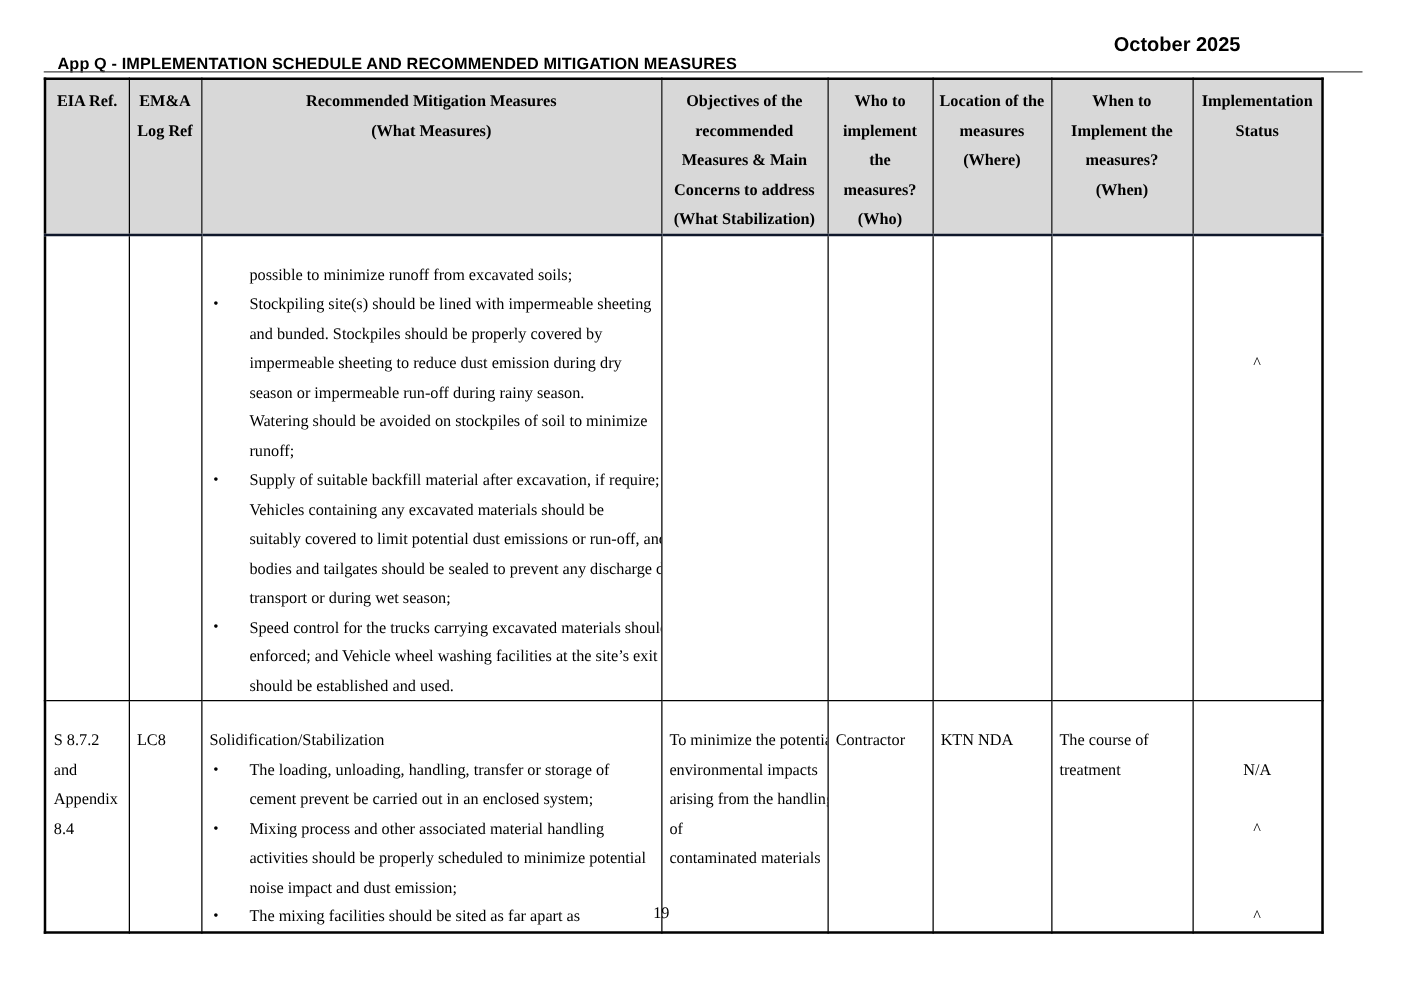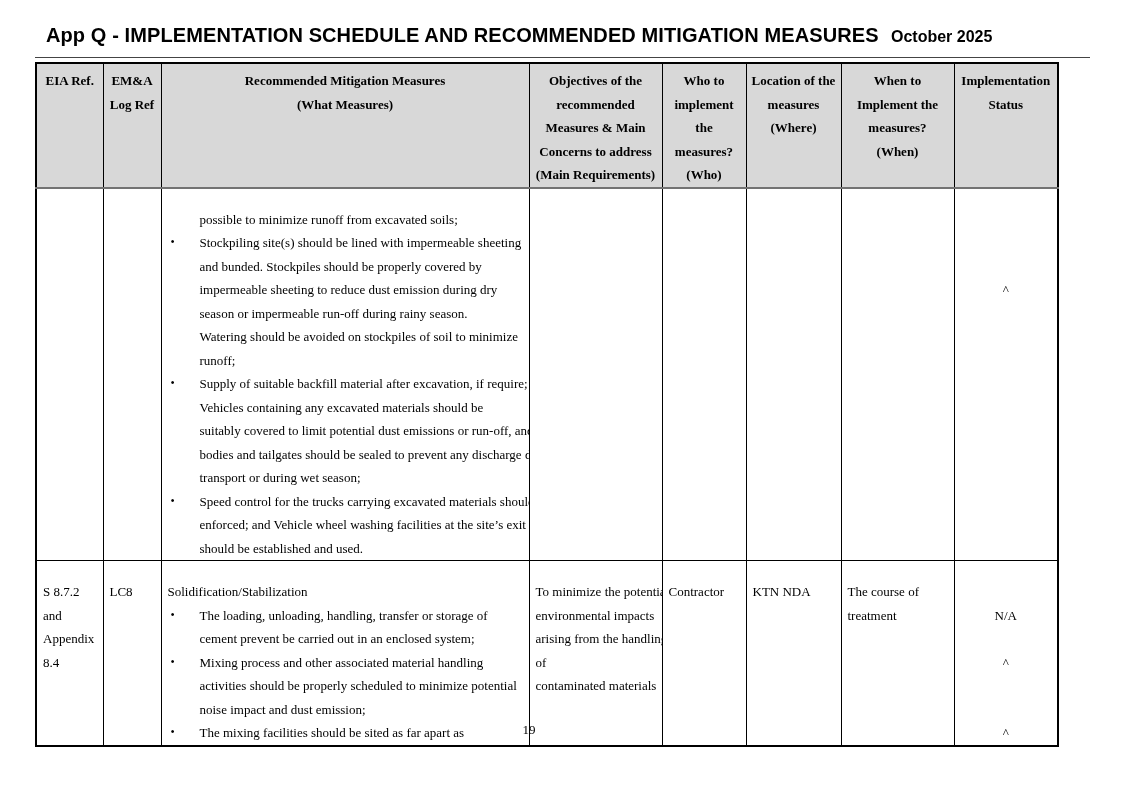--- a/index.html
+++ b/index.html
@@ -8,24 +8,24 @@
     width: 1123px;
     height: 794px;
     background: #ffffff;
     font-family: "Liberation Serif", serif;
     color: #000;
     overflow: hidden;
   }
   .doc-title {
     position: absolute;
     left: 46px;
-    top: 24px;
+    top: 43px;
     font-family: "Liberation Sans", sans-serif;
     font-weight: bold;
-    font-size: 20px;
+    font-size: 13px;
     letter-spacing: 0.1px;
     white-space: nowrap;
   }
   .doc-date {
     position: absolute;
     left: 891px;
     top: 28px;
     font-family: "Liberation Sans", sans-serif;
     font-weight: bold;
     font-size: 16px;
@@ -49,21 +49,21 @@
   }
   table.mit-table th,
   table.mit-table td {
     border: 1.5px solid #000;
     vertical-align: top;
     padding: 0;
     overflow: hidden;
   }
   table.mit-table thead th {
     background: #d8d8d8;
-    border-bottom: 2px solid #737373;
+    border-bottom: 2px solid #0f172a;
     font-weight: bold;
     font-size: 13px;
     text-align: center;
     padding-top: 5px;
   }
   table.mit-table tbody td { padding-top: 19px; font-size: 13px; }
   thead tr { height: 121px; }
   tbody tr.row-a { height: 362px; }
   tbody tr.row-b { height: 167px; }
   .ln { line-height: 23.5px; white-space: nowrap; }
@@ -118,21 +118,21 @@
           </th>
         <th>
             <div class="ln ln-plain"><span>Recommended Mitigation Measures</span></div>
             <div class="ln ln-plain"><span>(What Measures)</span></div>
           </th>
         <th>
             <div class="ln ln-plain"><span>Objectives of the</span></div>
             <div class="ln ln-plain"><span>recommended</span></div>
             <div class="ln ln-plain"><span>Measures &amp; Main</span></div>
             <div class="ln ln-plain"><span>Concerns to address</span></div>
-            <div class="ln ln-plain"><span>(Main Requirements)</span></div>
+            <div class="ln ln-plain"><span>(What Stabilization)</span></div>
           </th>
         <th>
             <div class="ln ln-plain"><span>Who to</span></div>
             <div class="ln ln-plain"><span>implement</span></div>
             <div class="ln ln-plain"><span>the</span></div>
             <div class="ln ln-plain"><span>measures?</span></div>
             <div class="ln ln-plain"><span>(Who)</span></div>
           </th>
         <th>
             <div class="ln ln-plain"><span>Location of the</span></div>

